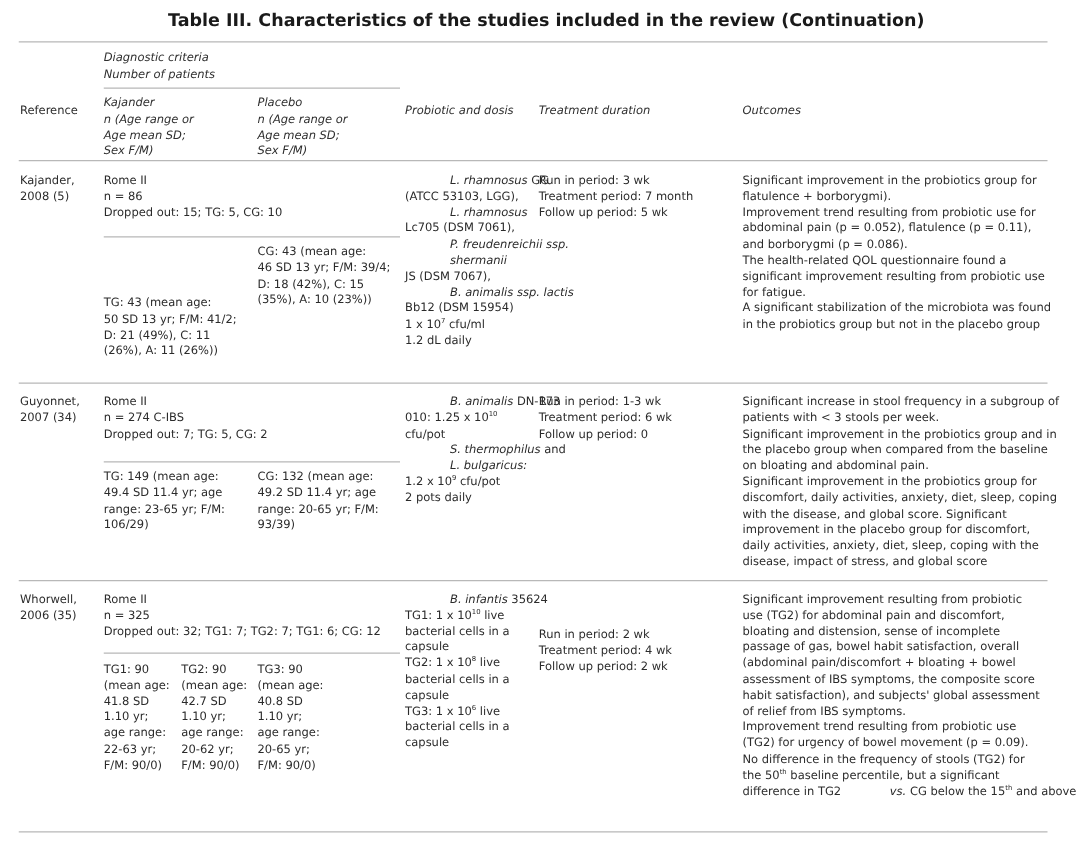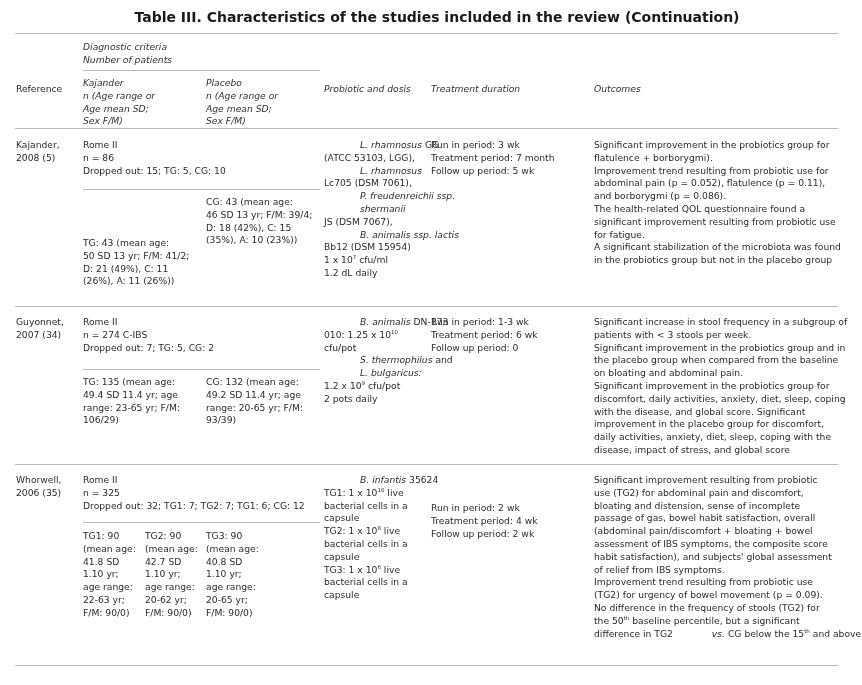--- a/index.html
+++ b/index.html
@@ -113,21 +113,21 @@
 <div class="cell" style="left:16px; top:316px;">
   <span class="line">Guyonnet,</span>
   <span class="line">2007 (34)</span>
 </div>
 <div class="cell" style="left:83px; top:316px;">
   <span class="line">Rome II</span>
   <span class="line">n = 274 C-IBS</span>
   <span class="line">Dropped out: 7; TG: 5, CG: 2</span>
 </div>
 <div class="cell" style="left:83px; top:376px;">
-  <span class="line">TG: 135 (mean age:</span>
+  <span class="line">TG: 149 (mean age:</span>
   <span class="line">49.4 SD 11.4 yr; age</span>
   <span class="line">range: 23-65 yr; F/M:</span>
   <span class="line">106/29)</span>
 </div>
 <div class="cell" style="left:206px; top:376px;">
   <span class="line">CG: 132 (mean age:</span>
   <span class="line">49.2 SD 11.4 yr; age</span>
   <span class="line">range: 20-65 yr; F/M:</span>
   <span class="line">93/39)</span>
 </div>

